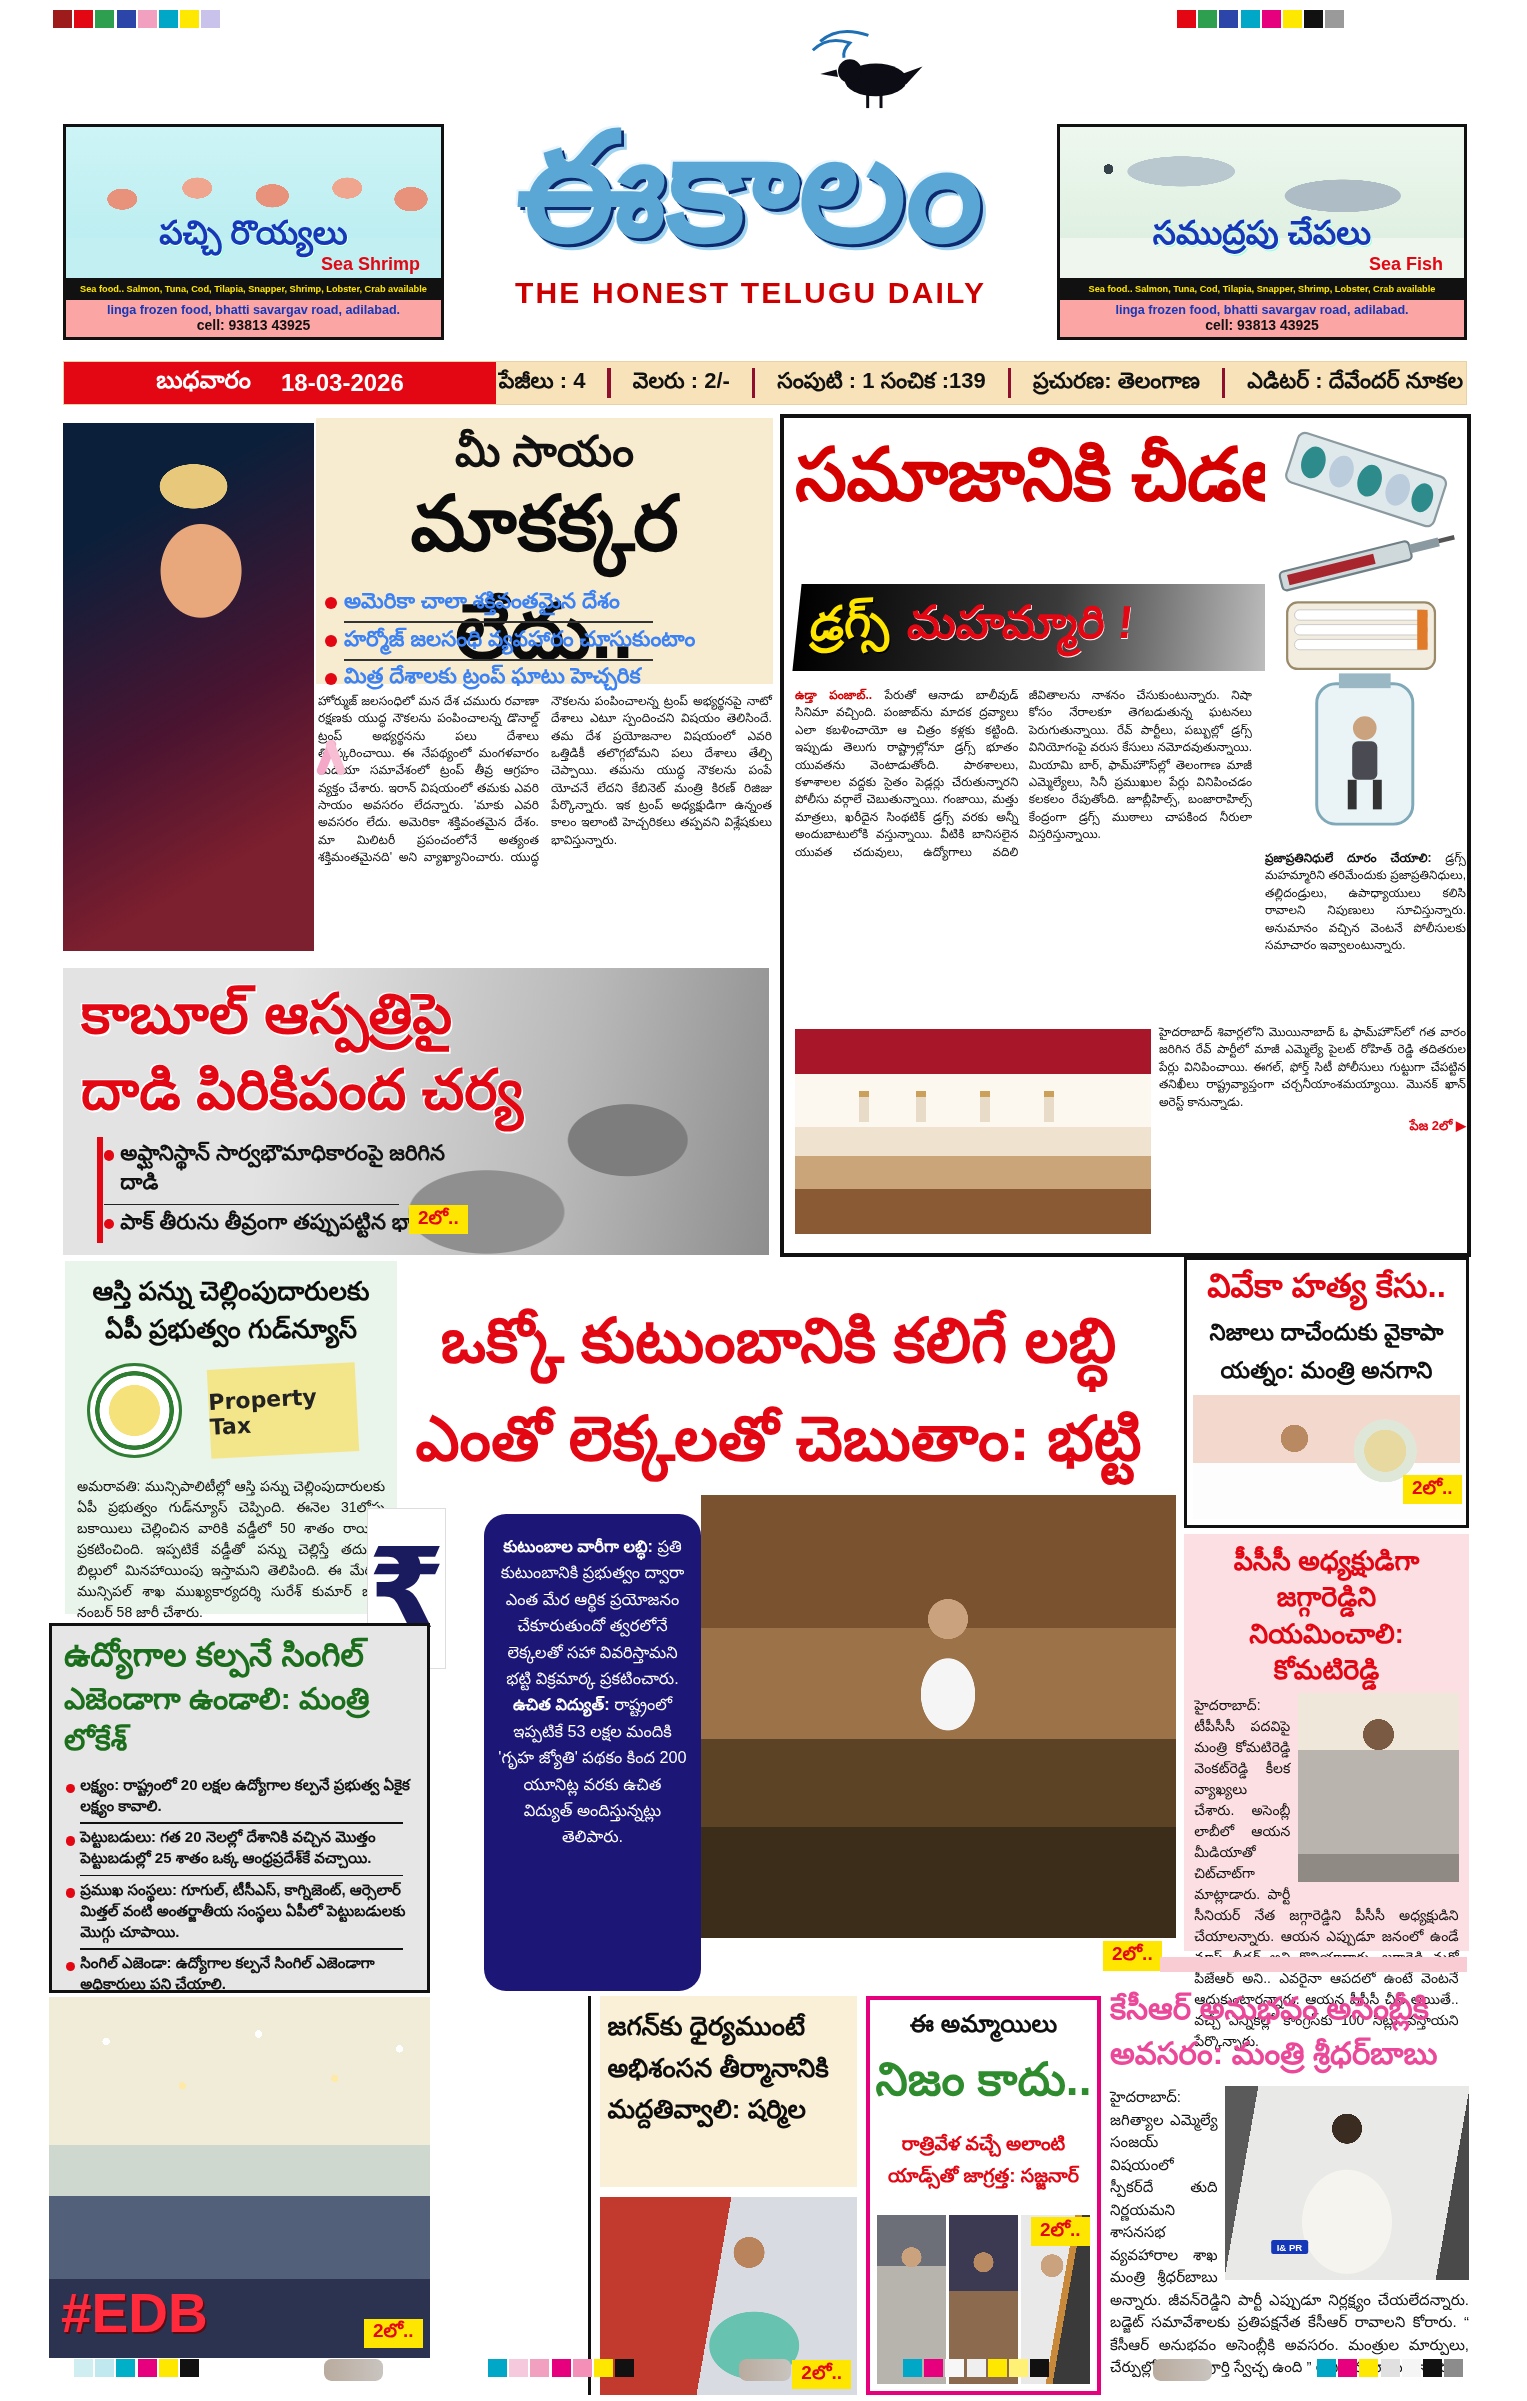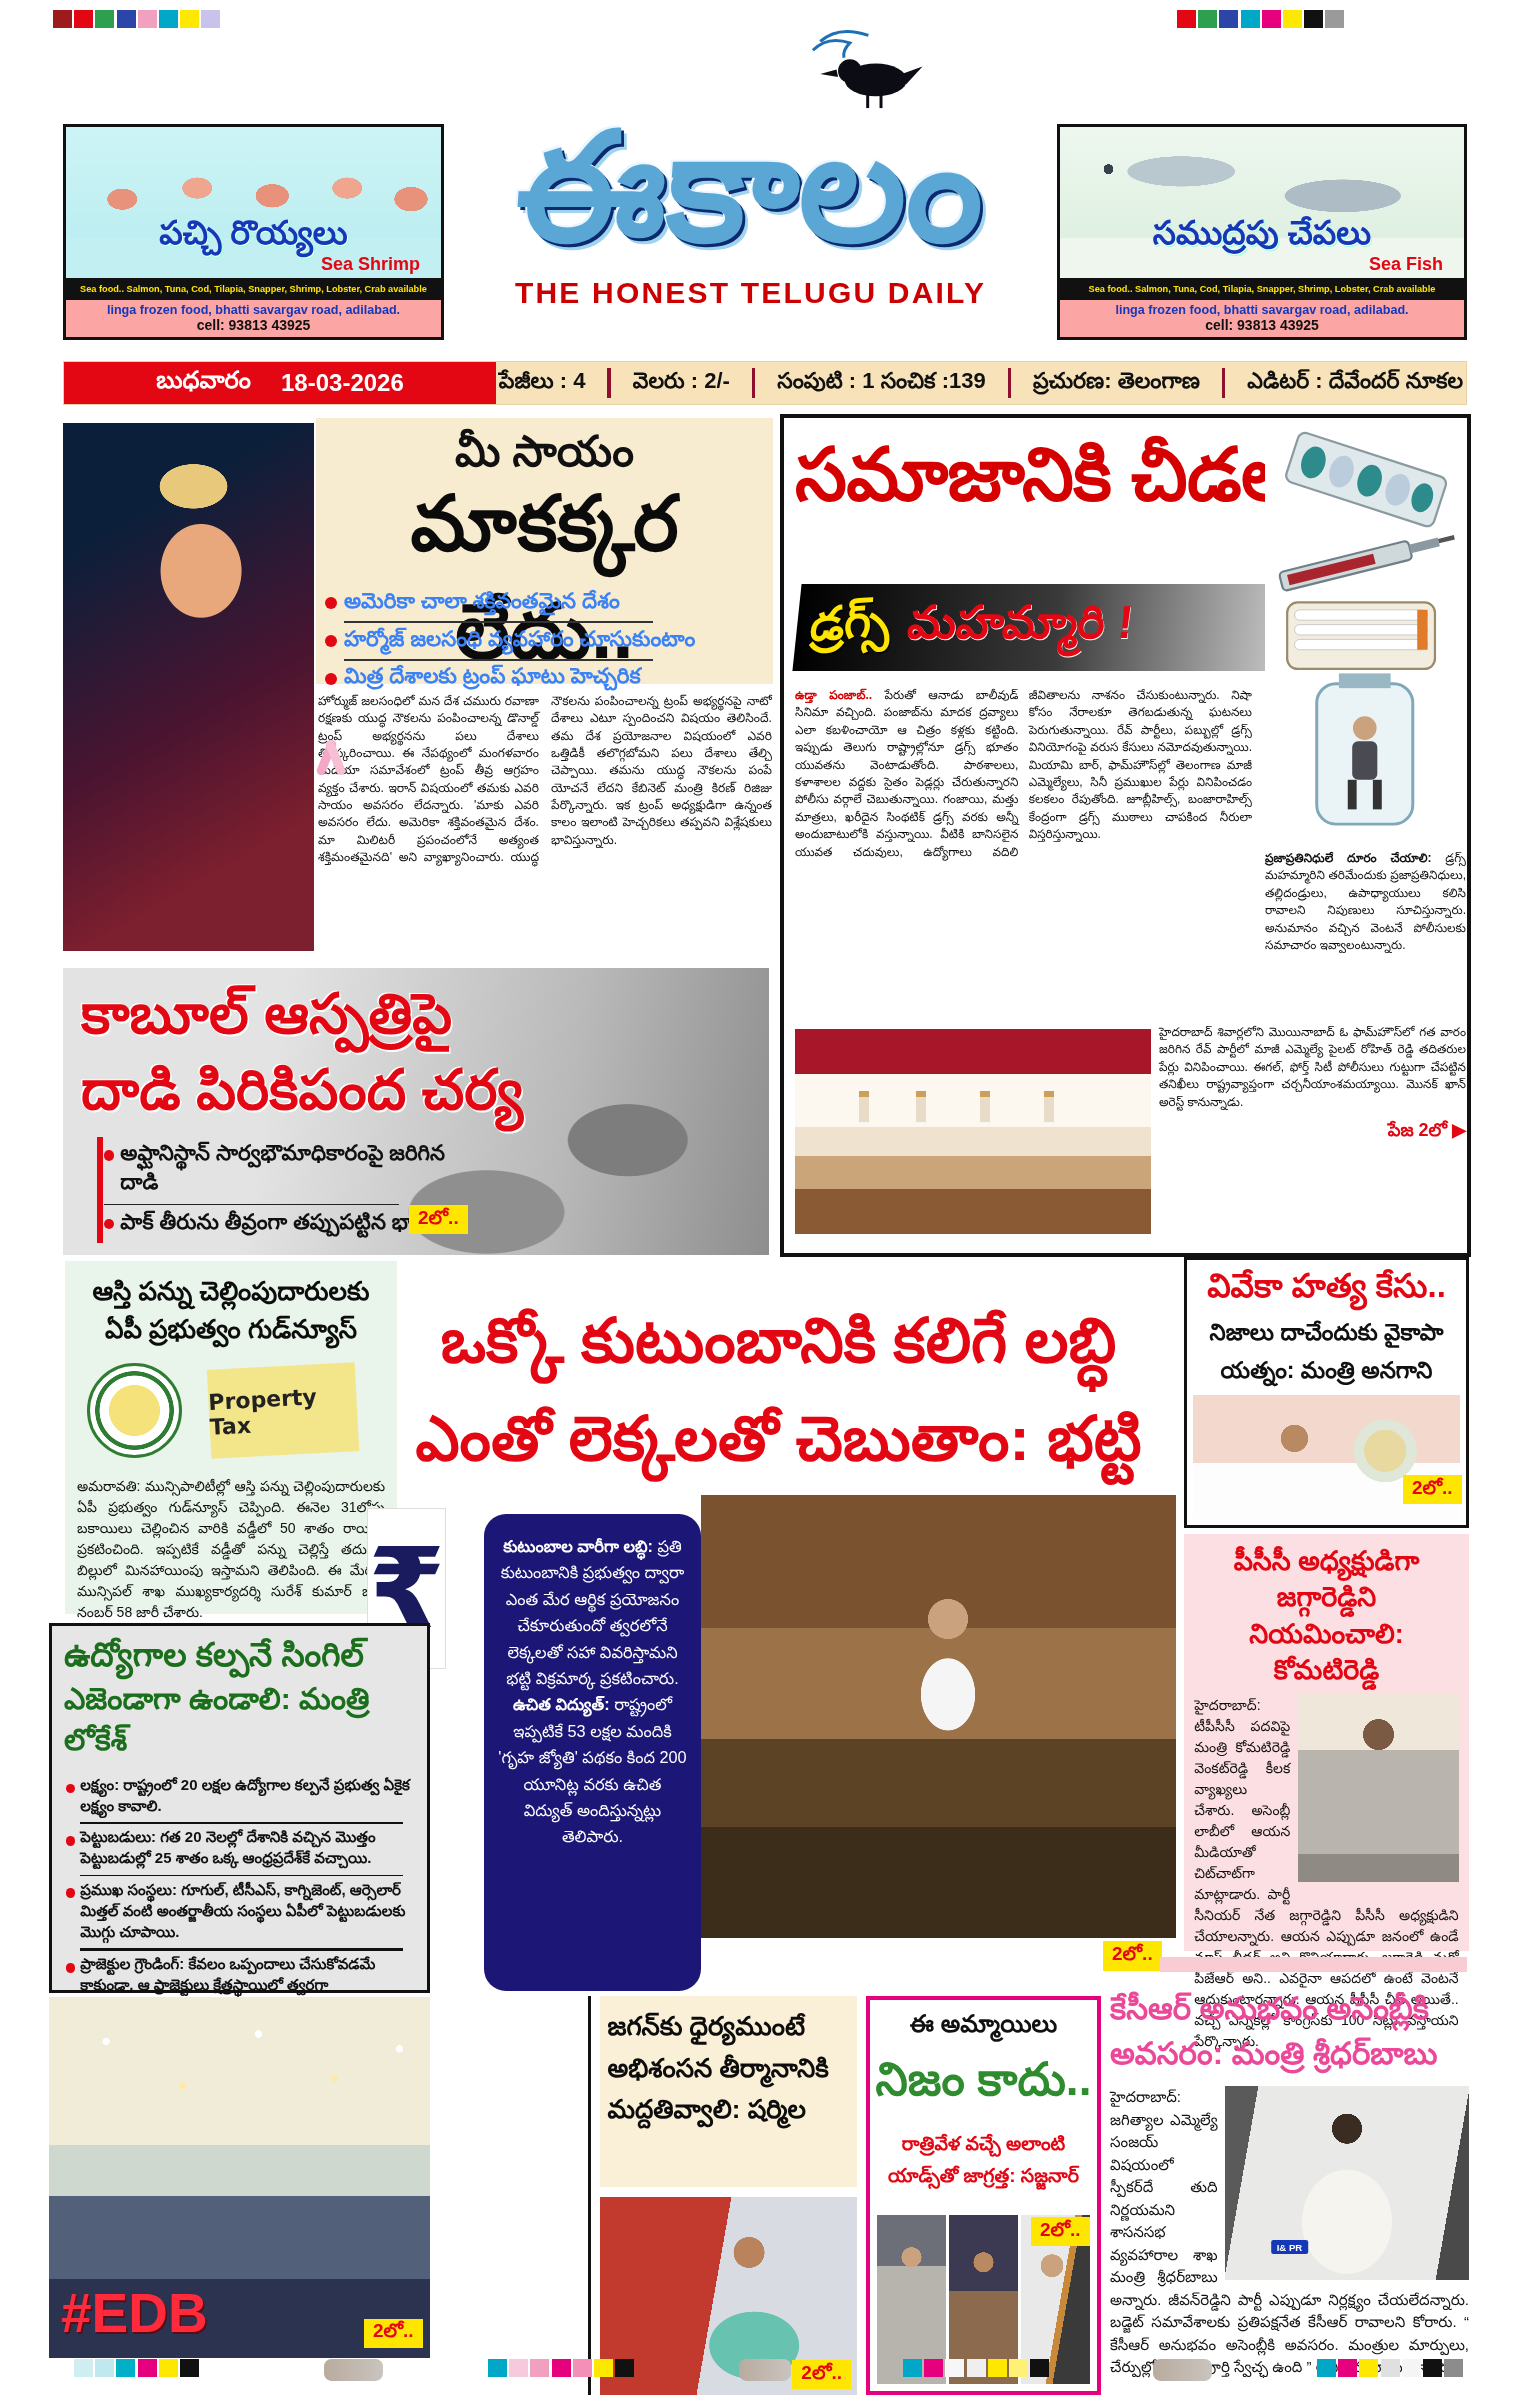--- a/index.html
+++ b/index.html
@@ -69,21 +69,21 @@
   #drugs-banner{left:797px;top:584px;width:473px;height:87px;background:linear-gradient(90deg,#000 0%,#3a3a3a 55%,#bdbdbd 100%);display:flex;align-items:center;padding-left:13.3px;box-sizing:border-box;transform:skewX(-6deg);}
   #banner-y{font-size:46px;font-weight:800;color:#ffe600;text-shadow:1.5px 1.5px 0 #000;margin-right:18px;transform:rotate(-4deg);}
   #banner-r{font-size:46px;font-weight:800;color:#e30613;text-shadow:0.7px 0.7px 0 #fff;}
   #drugs-illu{left:1265px;top:425px;width:201px;height:414px;}
   #drugs-textA{left:795px;top:687px;width:457px;height:333px;column-count:2;column-gap:10.3px;font-size:12px;line-height:1.45;color:#111;}
   #drugs-textB{left:1265px;top:850px;width:201px;height:170px;font-size:12px;line-height:1.45;color:#111;}
   #teeth-photo{left:795px;top:1029px;width:356px;height:205px;
       background:linear-gradient(#a8162a 0 22%,#fdf8ef 22% 48%,#efe2cf 48% 62%,#caa57a 62% 78%,#8a5a34 78% 100%);}
   #teeth-photo .butt{position:absolute;top:30%;width:10.3px;height:25px;background:#e8dcc8;border-top:6px solid #caa05a;}
   #drugs-textC{left:1159px;top:1024px;width:307px;height:211px;font-size:12px;line-height:1.45;color:#111;}
-  #drugs-cont{color:#e30613;font-weight:bold;font-size:18px;}
+  #drugs-cont{color:#e30613;font-weight:bold;font-size:13px;}
   
   #kabul{left:63px;top:968px;width:706px;height:287px;overflow:hidden;
       background:radial-gradient(148px 89px at 80% 60%,#7d7d7d 40%,transparent 41%),
       radial-gradient(192px 103px at 60% 85%,#8f8f8f 40%,transparent 41%),
       linear-gradient(100deg,#e3e3e3 30%,#b9b9b9 70%,#8e8e8e 100%);}
   .kabul-h{font-size:56px;font-weight:800;color:#e30613;text-shadow:1.5px 1.5px 0 #fff,-1.5px -1.5px 0 #fff;}
   #kabul-bullets{position:absolute;left:34px;top:169px;width:347px;border-left:6px solid #e30613;padding-left:1px;}
   .kb-item{font-size:21.4px;font-weight:bold;color:#111;position:relative;padding:4.4px 0 4.4px 16.3px;}
   .kb-item::before{content:"";position:absolute;left:0;top:13.3px;width:10.3px;height:10.3px;border-radius:50%;background:#e30613;}
   .kb-rule{height:1.5px;background:#222;width:85%;}
@@ -365,20 +365,21 @@
   <div class="abs" id="lokesh">
     <div class="lokesh-h">ఉద్యోగాల కల్పనే సింగిల్</div>
     <div class="lokesh-h2">ఎజెండాగా ఉండాలి: మంత్రి లోకేశ్</div>
     <div style="margin-top:7.4px;">
       <div class="lk-item">లక్ష్యం: రాష్ట్రంలో 20 లక్షల ఉద్యోగాల కల్పనే ప్రభుత్వ ఏకైక లక్ష్యం కావాలి.</div>
       <div class="lk-rule"></div>
       <div class="lk-item">పెట్టుబడులు: గత 20 నెలల్లో దేశానికి వచ్చిన మొత్తం పెట్టుబడుల్లో 25 శాతం ఒక్క ఆంధ్రప్రదేశ్‌కే వచ్చాయి.</div>
       <div class="lk-rule"></div>
       <div class="lk-item">ప్రముఖ సంస్థలు: గూగుల్, టీసీఎస్, కాగ్నిజెంట్, ఆర్సెలార్ మిత్తల్ వంటి అంతర్జాతీయ సంస్థలు ఏపీలో పెట్టుబడులకు మొగ్గు చూపాయి.</div>
       <div class="lk-rule"></div>
+      <div class="lk-item">సింగిల్ ఎజెండా: ఉద్యోగాల కల్పనే సింగిల్ ఎజెండాగా అధికారులు పని చేయాలి.</div>
       <div class="lk-rule"></div>
       <div class="lk-item">ప్రాజెక్టుల గ్రౌండింగ్: కేవలం ఒప్పందాలు చేసుకోవడమే కాకుండా, ఆ ప్రాజెక్టులు క్షేత్రస్థాయిలో త్వరగా ప్రారంభమయ్యేలా చూడాలి.</div>
     </div>
   </div>
 
   <div class="abs" id="edb">
     <div id="edb-flowers"></div>
     <div id="edb-text">#EDB</div>
     <span class="tag" id="edb-tag">2లో..</span>
   </div>

